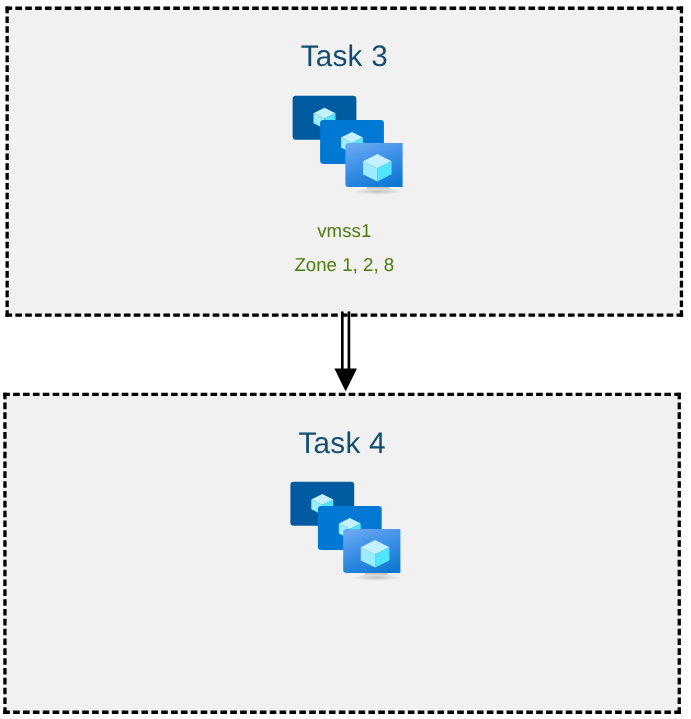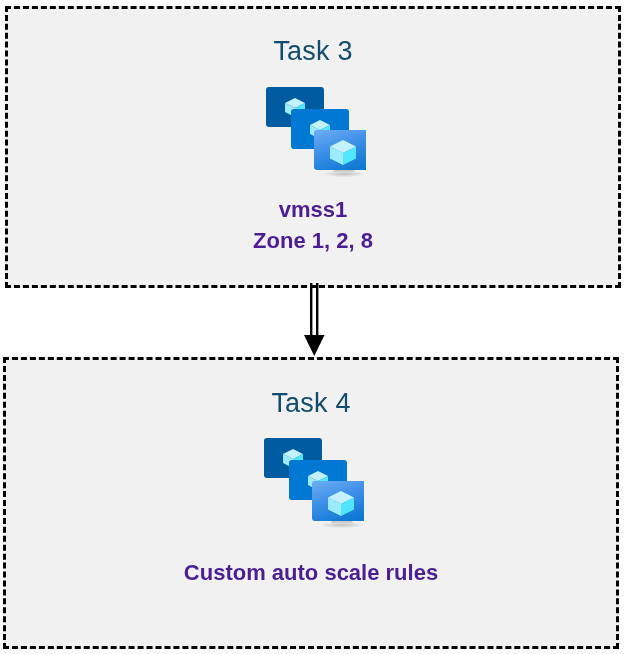--- a/index.html
+++ b/index.html
@@ -61,23 +61,23 @@
   #task-box-2 .task-title { margin-top: 30px; }
 
   .vmss-icon {
     display: block;
   }
 
   #task-box-1 .icon-wrap { margin-top: 17px; }
   #task-box-2 .icon-wrap { margin-top: 16px; }
 
   .caption {
-    color: #4c1d95;
-    font-size: 22px;
-    font-weight: 700;
+    color: #4d7c0f;
+    font-size: 17px;
+    font-weight: 400;
     line-height: 31px;
     text-align: center;
     white-space: nowrap;
   }
 
   #task-box-1 .caption-block { margin-top: 17px; }
   #task-box-2 .caption-block { margin-top: 29px; }
 
   #connector-arrow {
     position: absolute;
@@ -199,18 +199,15 @@
 
         <rect x="55" y="48" width="58" height="40" rx="3" fill="url(#frontScreenGrad2)" transform="translate(-1,0)"></rect>
         <g transform="translate(-1,0)">
           <path d="M84 58 L97 64.5 L84 71 L71 64.5 Z" fill="#C3F1FF"></path>
           <path d="M71 64.5 L84 71 L84 83 L71 76.5 Z" fill="#9CEBFF"></path>
           <path d="M97 64.5 L84 71 L84 83 L97 76.5 Z" fill="#50E6FF"></path>
         </g>
       </svg>
     </div>
 
-    <div class="caption-block">
-      <div class="caption">Custom auto scale rules</div>
-    </div>
   </div>
 
 </div>
 
 </body></html>

